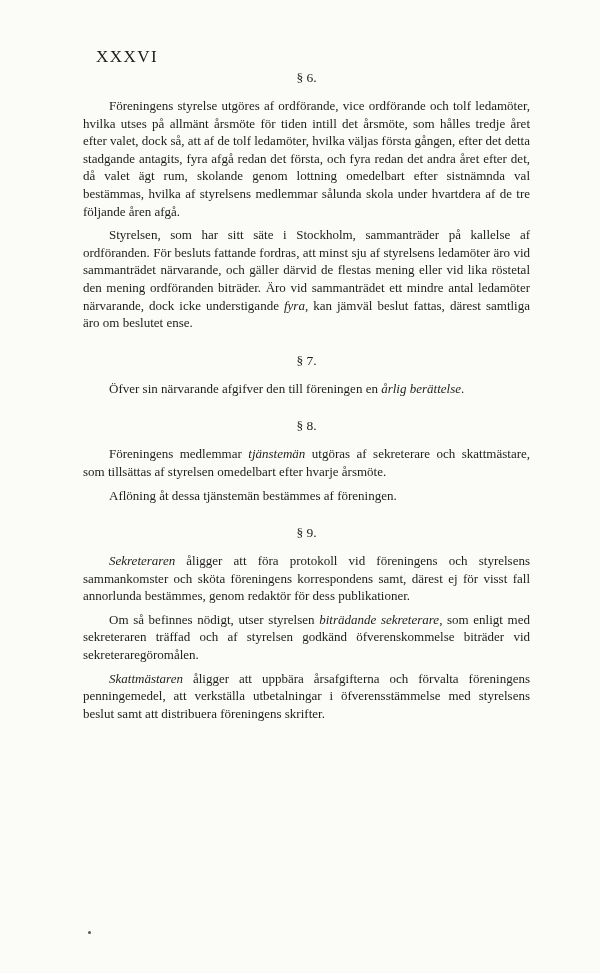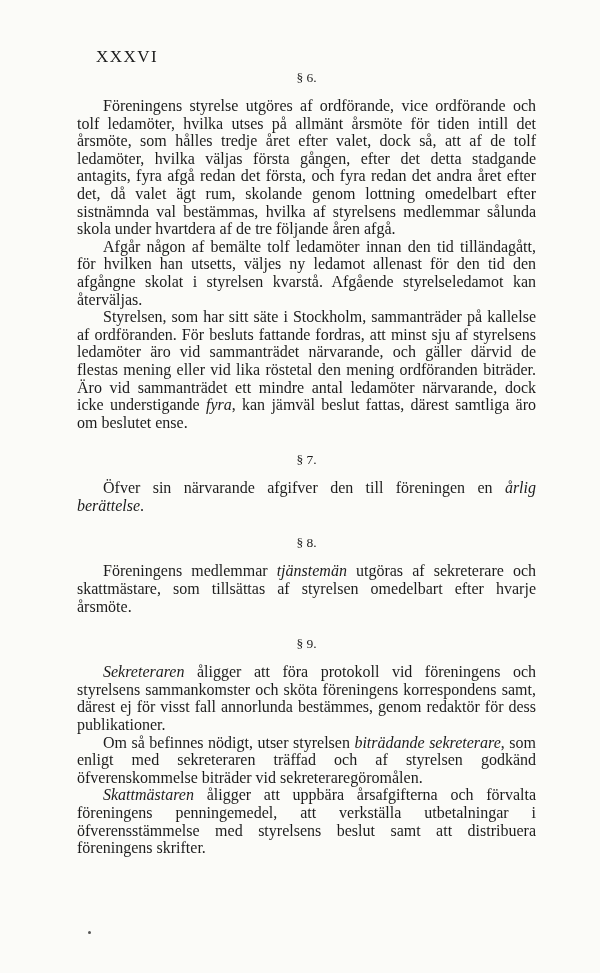--- a/index.html
+++ b/index.html
@@ -28,25 +28,25 @@
     right: 64px;
   }
   .sec-heading {
     font-size: 13.5px;
     font-weight: normal;
     text-align: center;
     margin: 21px 0 11px 0;
   }
   section:first-child .sec-heading { margin-top: 0; }
   p {
-    font-size: 16px;
+    font-size: 13px;
     line-height: 17.6px;
     text-align: justify;
     text-indent: 26px;
-    margin: 0;
+    margin: 6px;
   }
   .artifact-dot {
     position: absolute;
     left: 88px;
     top: 931px;
     width: 3px;
     height: 3px;
     border-radius: 50%;
     background: #555;
   }
@@ -54,32 +54,32 @@
 </head>
 <body>
 
 <div class="page-number">XXXVI</div>
 
 <div class="content">
 
   <section>
     <h2 class="sec-heading">§ 6.</h2>
     <p><span>Föreningens styrelse utgöres af ordförande, vice ordförande och tolf ledamöter, hvilka utses på allmänt årsmöte för tiden intill det årsmöte, som hålles tredje året efter valet, dock så, att af de tolf ledamöter, hvilka väljas första gången, efter det detta stadgande antagits, fyra afgå redan det första, och fyra redan det andra året efter det, då valet ägt rum, skolande genom lottning omedelbart efter sistnämnda val bestämmas, hvilka af styrelsens medlemmar sålunda skola under hvartdera af de tre följande åren afgå.</span></p>
-    <p><span>Afgår någon af bemälte tolf ledamöter innan den tid tilländagått, för hvilken han utsetts, väljes ny ledamot allenast för den tid den afgångne skolat i styrelsen kvarstå.  Afgående styrelseledamot kan återväljas.</span></p>
     <p><span>Styrelsen, som har sitt säte i Stockholm, sammanträder på kallelse af ordföranden.  För besluts fattande fordras, att minst sju af styrelsens ledamöter äro vid sammanträdet närvarande, och gäller därvid de flestas mening eller vid lika röstetal den mening ordföranden biträder.  Äro vid sammanträdet ett mindre antal ledamöter närvarande, dock icke understigande </span><i>fyra</i><span>, kan jämväl beslut fattas, därest samtliga äro om beslutet ense.</span></p>
   </section>
 
   <section>
     <h2 class="sec-heading">§ 7.</h2>
     <p><span>Öfver sin närvarande afgifver den till föreningen en </span><i>årlig berättelse</i><span>.</span></p>
   </section>
 
   <section>
     <h2 class="sec-heading">§ 8.</h2>
     <p><span>Föreningens medlemmar </span><i>tjänstemän</i><span> utgöras af sekreterare och skattmästare, som tillsättas af styrelsen omedelbart efter hvarje årsmöte.</span></p>
+    <p><span>Aflöning åt dessa tjänstemän bestämmes af föreningen.</span></p>
   </section>
 
   <section>
     <h2 class="sec-heading">§ 9.</h2>
     <p><i>Sekreteraren</i><span> åligger att föra protokoll vid föreningens och styrelsens sammankomster och sköta föreningens korrespondens samt, därest ej för visst fall annorlunda bestämmes, genom redaktör för dess publikationer.</span></p>
     <p><span>Om så befinnes nödigt, utser styrelsen </span><i>biträdande sekreterare</i><span>, som enligt med sekreteraren träffad och af styrelsen godkänd öfverenskommelse biträder vid sekreteraregöromålen.</span></p>
   </section>
 
   <section>
     <p><i>Skattmästaren</i><span> åligger att uppbära årsafgifterna och förvalta föreningens penningemedel, att verkställa utbetalningar i öfverensstämmelse med styrelsens beslut samt att distribuera föreningens skrifter.</span></p>

